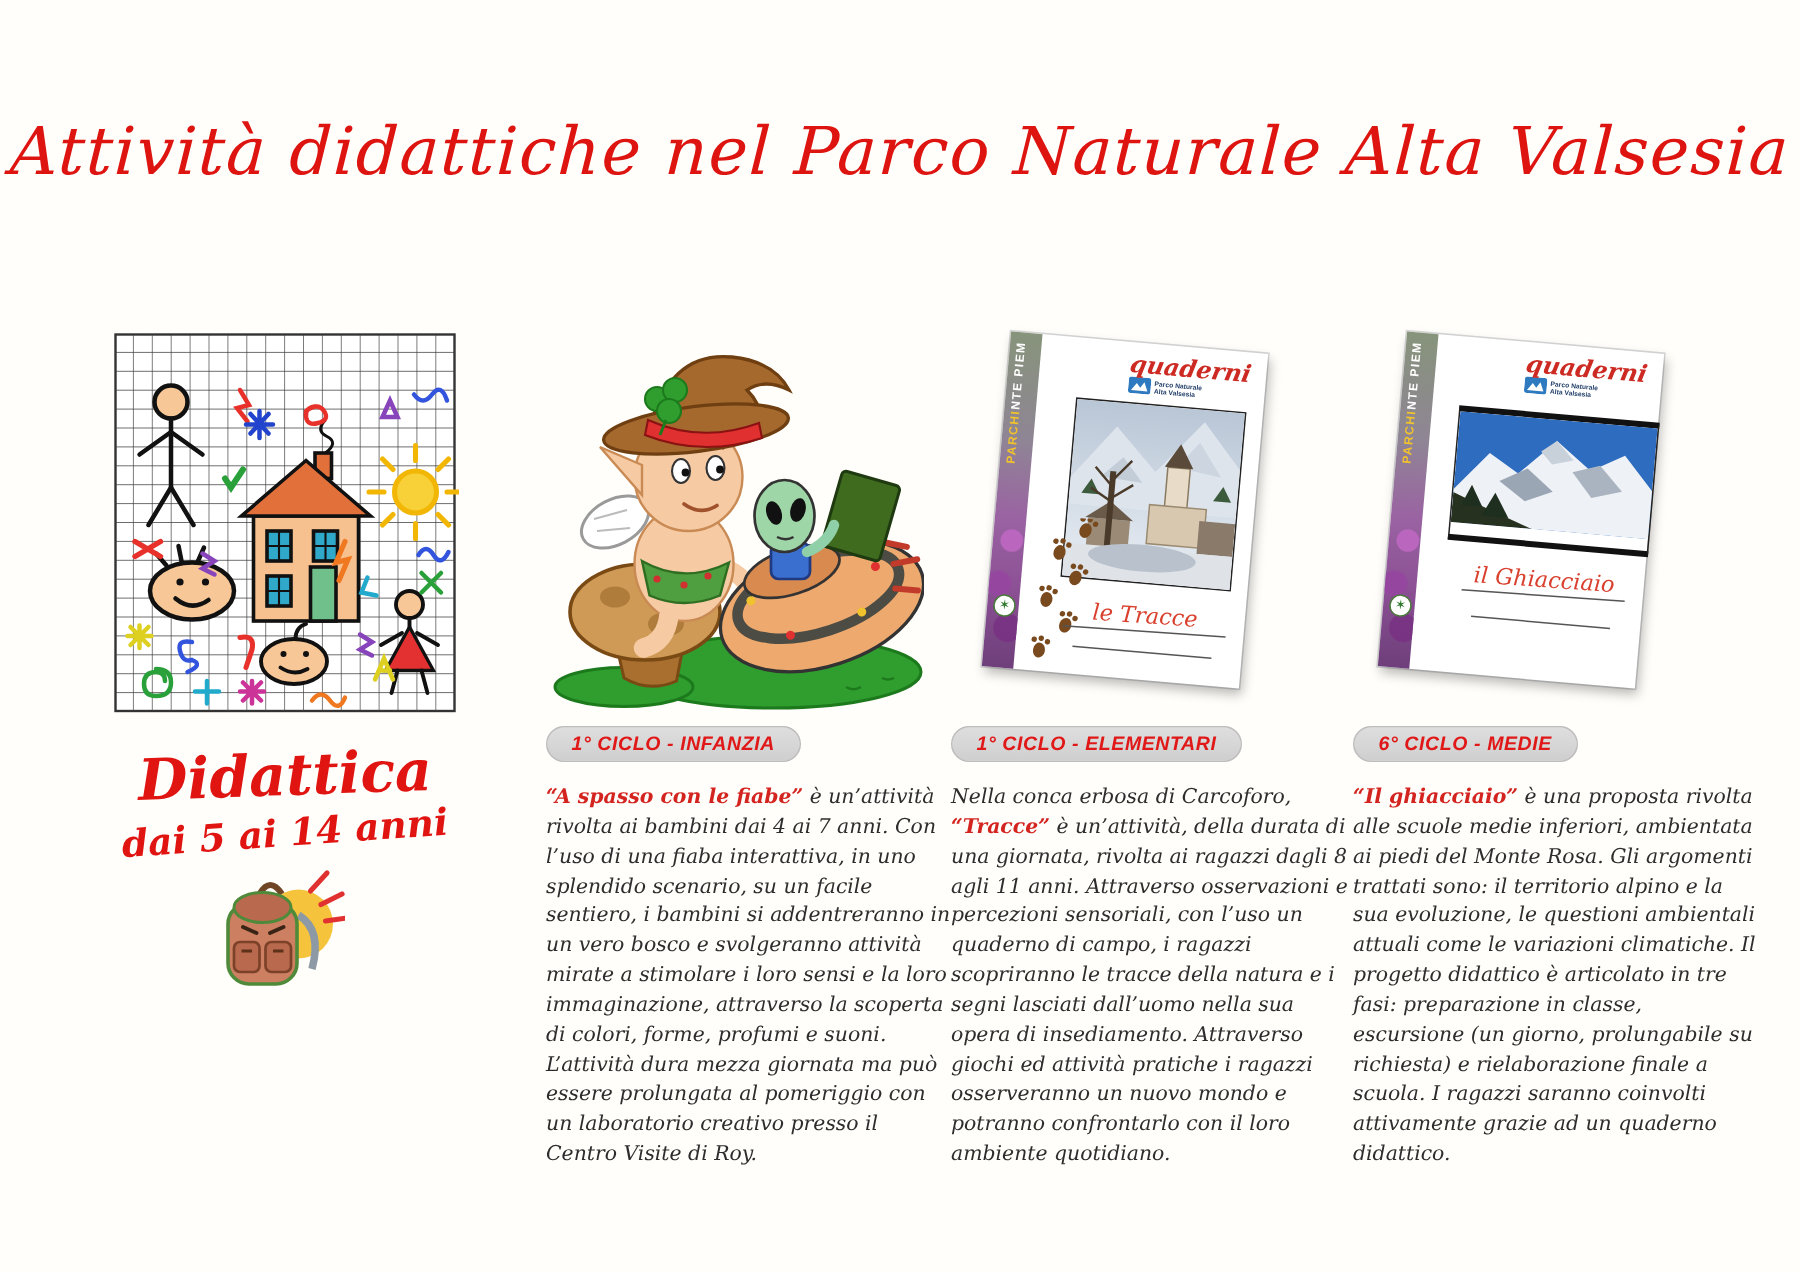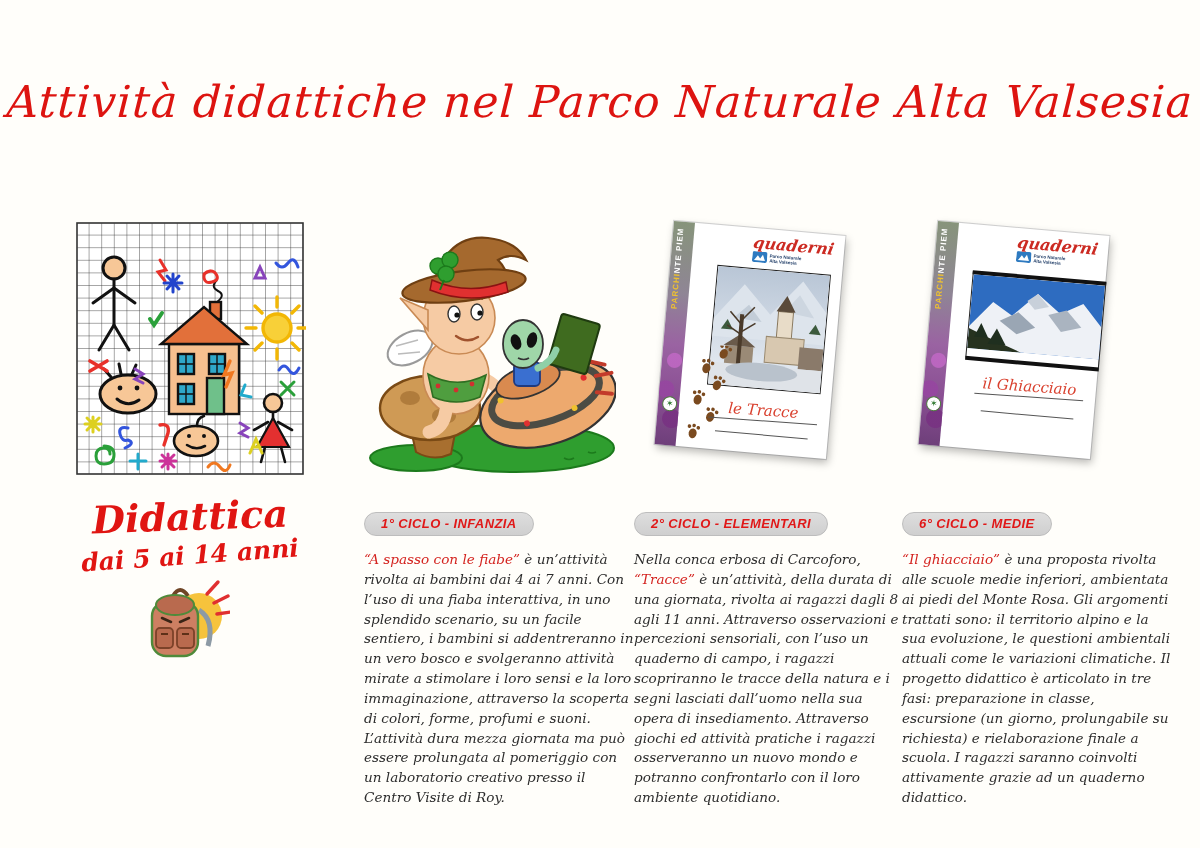--- a/index.html
+++ b/index.html
@@ -49,30 +49,30 @@
   .cover-title{position:absolute;left:30px;right:12px;text-align:center;
       font-family:"DejaVu Serif",serif;font-style:italic;font-size:15px;color:#d9402e;
       border-bottom:1.6px solid #555;padding-bottom:1px;transform:rotate(-1deg);}
   .b1 .cover-title{top:172px;}
   .b2 .cover-title{top:148px;}
   .cover-line2{position:absolute;left:38px;right:20px;border-bottom:1.6px solid #555;}
   .b1 .cover-line2{top:205px;}
   .b2 .cover-line2{top:185px;}
   .paws{position:absolute;left:-4px;top:120px;width:58px;height:100px;}
   
-  .section{position:absolute;top:512px;width:270px;}
+  .section{position:absolute;top:484px;width:270px;}
   .section.s1{left:364px;}
   .section.s2{left:634px;}
   .section.s3{left:902px;}
   .pill{display:inline-block;background:linear-gradient(#dedede,#cfcfcf);border:1px solid #bdbdbd;
       border-radius:12px;padding:3px 16px 4px 16px;font-family:"Liberation Sans",sans-serif;
       font-weight:bold;font-style:italic;font-size:13px;color:#e01818;letter-spacing:.4px;}
   .body-text{margin-top:14px;font-family:"DejaVu Serif",serif;font-style:italic;
       font-size:13.6px;line-height:1.46;color:#2d2d2d;text-align:left;}
-  .body-text .hl{color:#d42420;font-weight:normal;margin-top:12px;}
+  .body-text .hl{color:#d42420;font-weight:bold;margin-top:12px;}
 </style>
 </head>
 <body>
 
 <div id="page">
 
   <h1 class="page-title">Attività didattiche nel Parco Naturale Alta Valsesia</h1>
 
   <div class="drawing-wrap">
     <svg viewBox="0 0 230 255" width="230" height="255">
@@ -385,21 +385,21 @@
       <div class="cover-line2"></div>
     </div>
   </div>
 
   <div class="section s1">
     <span class="pill">1° CICLO - INFANZIA</span>
     <p class="body-text"><span></span><span class="hl">“A spasso con le fiabe”</span><span> è un’attività rivolta ai bambini dai 4 ai 7 anni. Con l’uso di una fiaba interattiva, in uno splendido scenario, su un facile sentiero, i bambini si addentreranno in un vero bosco e svolgeranno attività mirate a stimolare i loro sensi e la loro immaginazione, attraverso la scoperta di colori, forme, profumi e suoni. L’attività dura mezza giornata ma può essere prolungata al pomeriggio con un laboratorio creativo presso il Centro Visite di Roy.</span></p>
   </div>
 
   <div class="section s2">
-    <span class="pill">2° CICLO - ELEMENTARI</span>
+    <span class="pill">1° CICLO - ELEMENTARI</span>
     <p class="body-text"><span>Nella conca erbosa di Carcoforo, </span><span class="hl">“Tracce”</span><span> è un’attività, della durata di una giornata, rivolta ai ragazzi dagli 8  agli 11 anni. Attraverso osservazioni e percezioni sensoriali, con l’uso un quaderno di campo, i ragazzi scopriranno le tracce della natura e i segni lasciati dall’uomo nella sua opera di insediamento. Attraverso giochi ed attività pratiche i ragazzi osserveranno un nuovo mondo e potranno confrontarlo con il loro ambiente quotidiano.</span></p>
   </div>
 
   <div class="section s3">
     <span class="pill">6° CICLO - MEDIE</span>
     <p class="body-text"><span></span><span class="hl">“Il ghiacciaio”</span><span> è una proposta rivolta alle scuole medie inferiori, ambientata ai piedi del Monte Rosa. Gli argomenti trattati sono: il territorio alpino e la sua evoluzione, le questioni ambientali attuali come le variazioni climatiche. Il progetto didattico è articolato in tre fasi: preparazione in classe, escursione (un giorno, prolungabile su richiesta) e  rielaborazione finale a scuola. I ragazzi saranno coinvolti attivamente grazie ad un quaderno didattico.</span></p>
   </div>
 
 </div>
 

